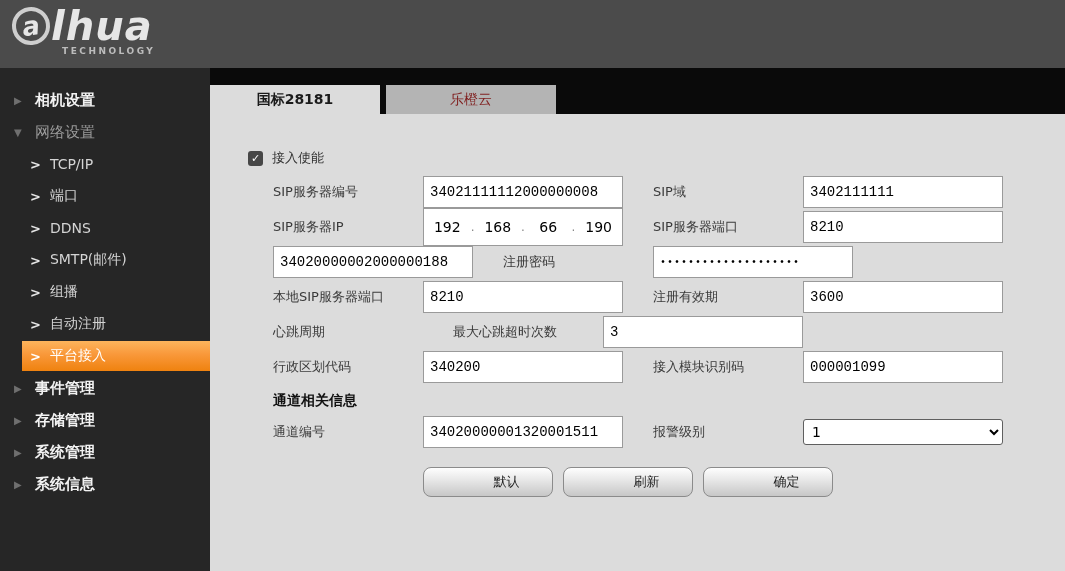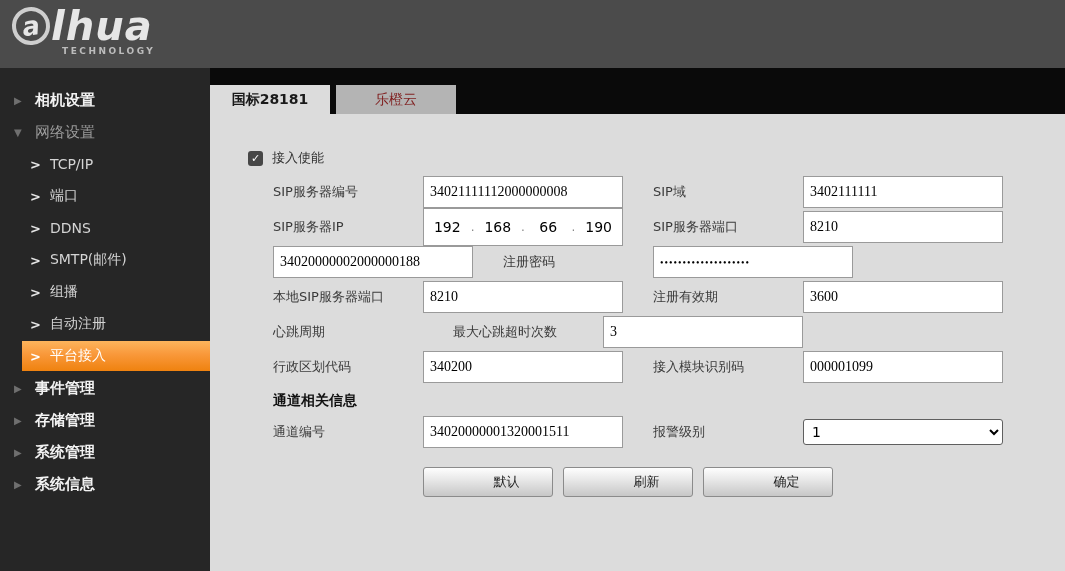--- a/index.html
+++ b/index.html
@@ -28,51 +28,51 @@
   .s-item.group .tri { color:#6f6f6f; font-size:10px; width:10px; }
   .s-item.group.expanded { color:#9b9b9b; font-weight:normal; }
   .s-item.sub { padding-left:30px; gap:9px; color:#d4d4d4; font-size:14px; }
   .s-item.sub .chev { color:#e6e6e6; font-weight:bold; font-size:13px; }
   .s-item.sub.selected { margin-left:22px; padding-left:8px; height:30px; margin-top:1px; margin-bottom:1px;
     background:linear-gradient(to bottom,#fcb45c,#f9983a 45%,#ef820f); color:#fff; }
   .s-item.sub.selected .chev { color:#fff; }
 
   
   .tabbar { height:46px; background:#0a0a0a; display:flex; align-items:flex-end; }
-  .tab { width:120px; height:29px; line-height:29px; text-align:center; font-size:14px; cursor:pointer; }
+  .tab { width:170px; height:29px; line-height:29px; text-align:center; font-size:14px; cursor:pointer; }
   .tab.active { background:#dcdcdc; color:#1a1a1a; font-weight:bold; }
   .tab.inactive { background:#b4b4b4; color:#7f1d1d; margin-left:6px; }
 
   
   .content { flex:1; background:#dcdcdc; overflow:hidden; }
   .check-row { margin:36px 0 0 38px; display:flex; align-items:center; height:16px; }
   .checkbox { width:15px; height:15px; background:#474747; border-radius:3px; color:#fff;
               font-size:11px; line-height:15px; text-align:center; cursor:pointer; }
   .check-label { margin-left:9px; font-size:13px; color:#333; }
 
   .form-row { display:flex; align-items:center; height:26px; margin:9px 0 0 63px; }
   .form-row.first { margin-top:13px; }
   .f-label { width:150px; font-size:13px; color:#3a3a3a; }
   .f-label.col2 { margin-left:30px; }
   .f-input { width:200px; height:32px; border:1px solid #9a9a9a; background:#fff;
-             font-size:14px; color:#000; padding:0 6px; font-family:Liberation Serif, serif; }
+             font-size:14px; color:#000; padding:0 6px; font-family:Liberation Mono, monospace; }
   .f-input.pwd { font-size:10px; letter-spacing:1px; }
   .ip-box { width:200px; height:38px; border:1px solid #9a9a9a; background:#fff;
             display:flex; align-items:center; font-size:14px; color:#000; }
   .ip-box .seg { flex:1; text-align:center; }
   .ip-box .dot { color:#888; font-size:12px; }
 
   .section-title { margin:12px 0 0 63px; height:18px; font-size:14px; font-weight:bold; color:#111; }
 
   .alarm-select { width:200px; height:26px; border:1px solid #5f5f5f; border-radius:3px;
                   background:#fff; font-size:14px; padding:0 4px; font-family:inherit; color:#000; }
 
   .btn-row { margin:22px 0 0 213px; display:flex; gap:10px; }
   .btn { width:130px; height:30px; background:linear-gradient(to bottom,#fefefe,#e6e6e6 45%,#c7c7c7);
-         border:1px solid #8b8b8b; border-radius:3px; font-size:13px; color:#222;
+         border:1px solid #8b8b8b; border-radius:8px; font-size:13px; color:#222;
          font-family:inherit; cursor:pointer;padding-left:37px; }
 </style>
 </head>
 <body>
 
 <div class="app">
 
   <div class="header">
     <div class="logo-row">
       <span class="circle-a">a</span>

